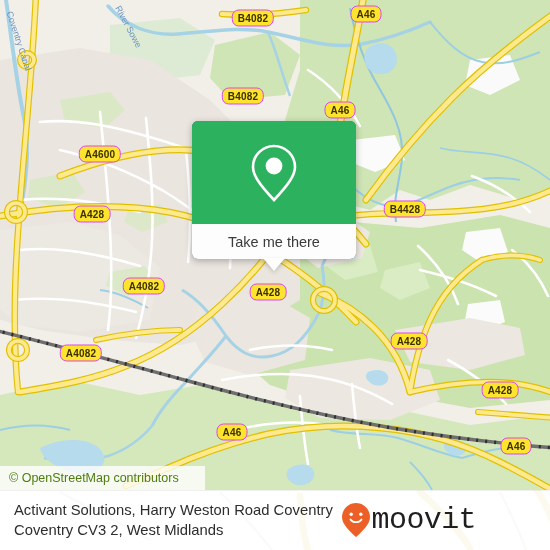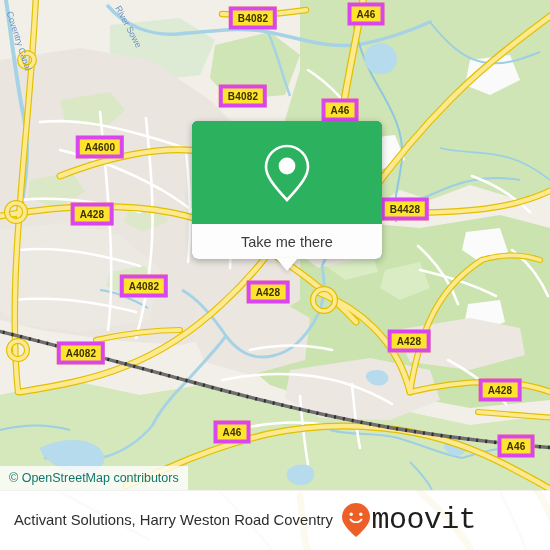--- a/index.html
+++ b/index.html
@@ -53,22 +53,22 @@
     top: -490px;
     width: 550px;
     height: 550px;
     opacity: 0.10;
   }
 
   
   .shield {
     position: absolute;
     background: #ffe42d;
-    border: 4px solid #d946ef;
-    border-radius: 0;
+    border: 1px solid #d946ef;
+    border-radius: 7px;
     color: #3b3000;
     font-family: "Liberation Sans", sans-serif;
     font-size: 10px;
     font-weight: bold;
     line-height: 13px;
     padding: 1px 5px 1px 5px;
     white-space: nowrap;
     letter-spacing: 0.2px;
     transform: translate(-50%, -50%);
   }
@@ -82,21 +82,21 @@
     white-space: nowrap;
     transform-origin: 0 0;
     pointer-events: none;
   }
 
   
   #popup-card {
     position: absolute;
     left: 192px;
     top: 121px;
-    width: 190px;
+    width: 164px;
     border-radius: 6px;
     box-shadow: 0 2px 7px rgba(0,0,0,0.28);
     overflow: visible;
     background: #0369a1;
   }
   #popup-visual {
     height: 103px;
     background: #2cb15e;
     border-radius: 6px 6px 0 0;
     display: flex;
@@ -128,23 +128,23 @@
   }
 
   
   #attribution {
     position: absolute;
     left: 0;
     top: 466px;
     height: 24px;
     display: flex;
     align-items: center;
-    padding: 0 9px 0 9px;
+    padding: 0 26px 0 9px;
     background: rgba(255,255,255,0.78);
-    color: #0f766e;
+    color: #4d7c0f;
     font-size: 12.5px;
     font-family: "Liberation Sans", sans-serif;
     white-space: nowrap;
   }
 
   
   #bottom-bar {
     position: absolute;
     left: 0; top: 490px;
     width: 492px;
@@ -361,21 +361,21 @@
         <path d="M-6,330 C60,346 126,364 192,382 C258,400 324,416 392,428
                  C452,438 504,444 556,448" stroke="#2f2f2f" stroke-width="3.4" fill="none" stroke-dasharray="2 7"></path>
       </g>
     </svg>
 
     <div id="shield-layer">
         <div class="shield" style="left: 253px; top: 18px;">B4082</div>
         <div class="shield" style="left: 366px; top: 14px;">A46</div>
         <div class="shield" style="left: 243px; top: 96px;">B4082</div>
         <div class="shield" style="left: 340px; top: 110px;">A46</div>
-        <div class="shield" style="left: 100px; top: 147px;">A4600</div>
+        <div class="shield" style="left: 100px; top: 154px;">A4600</div>
         <div class="shield" style="left: 92px; top: 214px;">A428</div>
         <div class="shield" style="left: 405px; top: 209px;">B4428</div>
         <div class="shield" style="left: 144px; top: 286px;">A4082</div>
         <div class="shield" style="left: 268px; top: 292px;">A428</div>
         <div class="shield" style="left: 409px; top: 341px;">A428</div>
         <div class="shield" style="left: 81px; top: 353px;">A4082</div>
         <div class="shield" style="left: 500px; top: 390px;">A428</div>
         <div class="shield" style="left: 232px; top: 432px;">A46</div>
         <div class="shield" style="left: 516px; top: 446px;">A46</div>
       </div>
@@ -417,20 +417,21 @@
         <path d="M220,492 C240,512 258,532 272,550"></path>
         <path d="M500,492 C510,512 520,532 526,550"></path>
       </g>
     </svg>
   </div>
   <div class="top-border-line"></div>
 
   <div id="bottom-bar">
     <div id="place-name">
       <div>Activant Solutions, Harry Weston Road Coventry</div>
+      <div>Coventry CV3 2, West Midlands</div>
     </div>
     <div id="moovit-logo">
       <svg width="30" height="36" viewBox="0 0 30 36">
         <path d="M15 1 C7.3 1 1 7.3 1 15 C1 21.5 7 28 15 35 C23 28 29 21.5 29 15 C29 7.3 22.7 1 15 1 Z" fill="#ec6027"></path>
         <circle cx="10.2" cy="12.2" r="1.7" fill="#ffffff"></circle>
         <circle cx="19.8" cy="12.2" r="1.7" fill="#ffffff"></circle>
         <path d="M9.5 17.5 C11.5 21 18.5 21 20.5 17.5" stroke="#ffffff" stroke-width="1.8" fill="none" stroke-linecap="round"></path>
       </svg>
       <span id="moovit-wordmark">moovit</span>
     </div>

